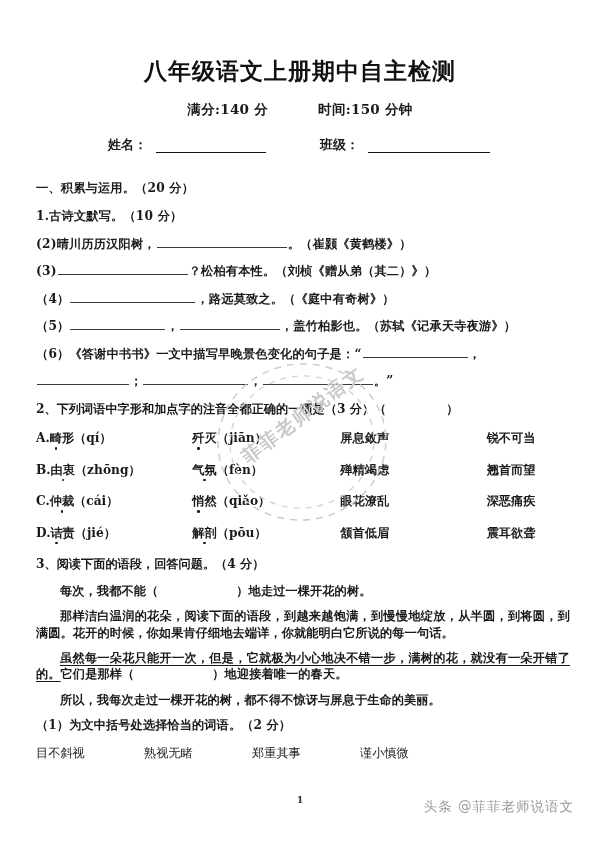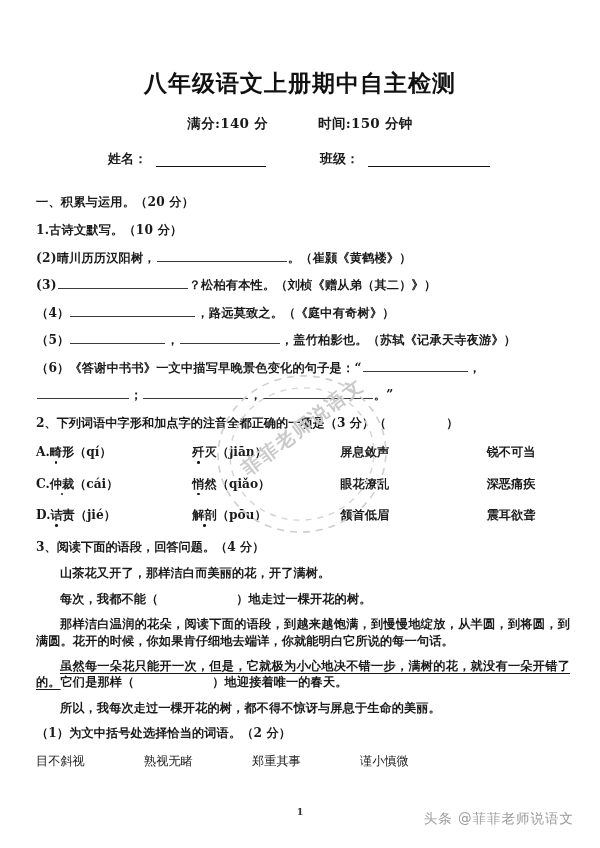--- a/index.html
+++ b/index.html
@@ -22,21 +22,21 @@
     box-sizing: border-box;
     padding: 0;
   }
 
   
   .doc-title {
     text-align: center;
     font-size: 23px;
     font-weight: bold;
     letter-spacing: 1px;
-    margin: 16px;
+    margin: 4px;
     padding-top: 52px;
     font-family: "DejaVu Serif", "Liberation Serif", serif;
     color: #111;
   }
   .score-row {
     text-align: center;
     font-size: 13.5px;
     font-weight: bold;
     margin-top: 14px;
     letter-spacing: 0.3px;
@@ -266,38 +266,43 @@
       <span>2、下列词语中字形和加点字的注音全都正确的一项是（3 分）（</span><span class="paren-gap"></span><span>）</span>
     </p>
 
     <div class="opt-row">
       <span class="opt-c1"><span>A.</span><span class="dotted">畸</span><span class="py">形（qí）</span></span>
       <span class="opt-c2"><span class="dotted">歼</span><span class="py">灭（jiān）</span></span>
       <span class="opt-c3">屏息敛声</span>
       <span class="opt-c4">锐不可当</span>
     </div>
 
+    <div class="opt-row">
+      <span class="opt-c1"><span>B.</span><span class="dotted">由衷</span><span class="py">（zhōng）</span></span>
+      <span class="opt-c2"><span class="dotted">气氛</span><span class="py">（fèn）</span></span>
+      <span class="opt-c3">殚精竭虑</span>
+      <span class="opt-c4">翘首而望</span>
+    </div>
 
     <div class="opt-row">
       <span class="opt-c1"><span>C.</span><span class="dotted">仲裁</span><span class="py">（cái）</span></span>
       <span class="opt-c2"><span class="dotted">悄</span><span class="py">然（qiǎo）</span></span>
       <span class="opt-c3">眼花潦乱</span>
       <span class="opt-c4">深恶痛疾</span>
     </div>
 
     <div class="opt-row">
       <span class="opt-c1"><span>D.</span><span class="dotted">诘</span><span class="py">责（jié）</span></span>
       <span class="opt-c2"><span class="dotted">解剖</span><span class="py">（pōu）</span></span>
       <span class="opt-c3">颔首低眉</span>
       <span class="opt-c4">震耳欲聋</span>
     </div>
 
     <p class="passage-q">3、阅读下面的语段，回答问题。（4 分）</p>
 
-    <p class="p-line p-indent">山茶花又开了，那样洁白而美丽的花，开了满树。</p>
 
     <p class="p-line p-indent">
       <span>每次，我都不能（</span><span class="paren-blank"></span><span>）地走过一棵开花的树。</span>
     </p>
 
     <p class="p-line p-indent p-justify">那样洁白温润的花朵，阅读下面的语段，到越来越饱满，到慢慢地绽放，从半圆，到将圆，到满圆。花开的时候，你如果肯仔细地去端详，你就能明白它所说的每一句话。</p>
 
     <p class="p-line p-indent p-justify">
       <span class="u-sent">虽然每一朵花只能开一次，但是，它就极为小心地决不错一步，满树的花，就没有一朵开错了的。</span><span>它们是那样（</span><span class="paren-blank"></span><span>）地迎接着唯一的春天。</span>
     </p>

